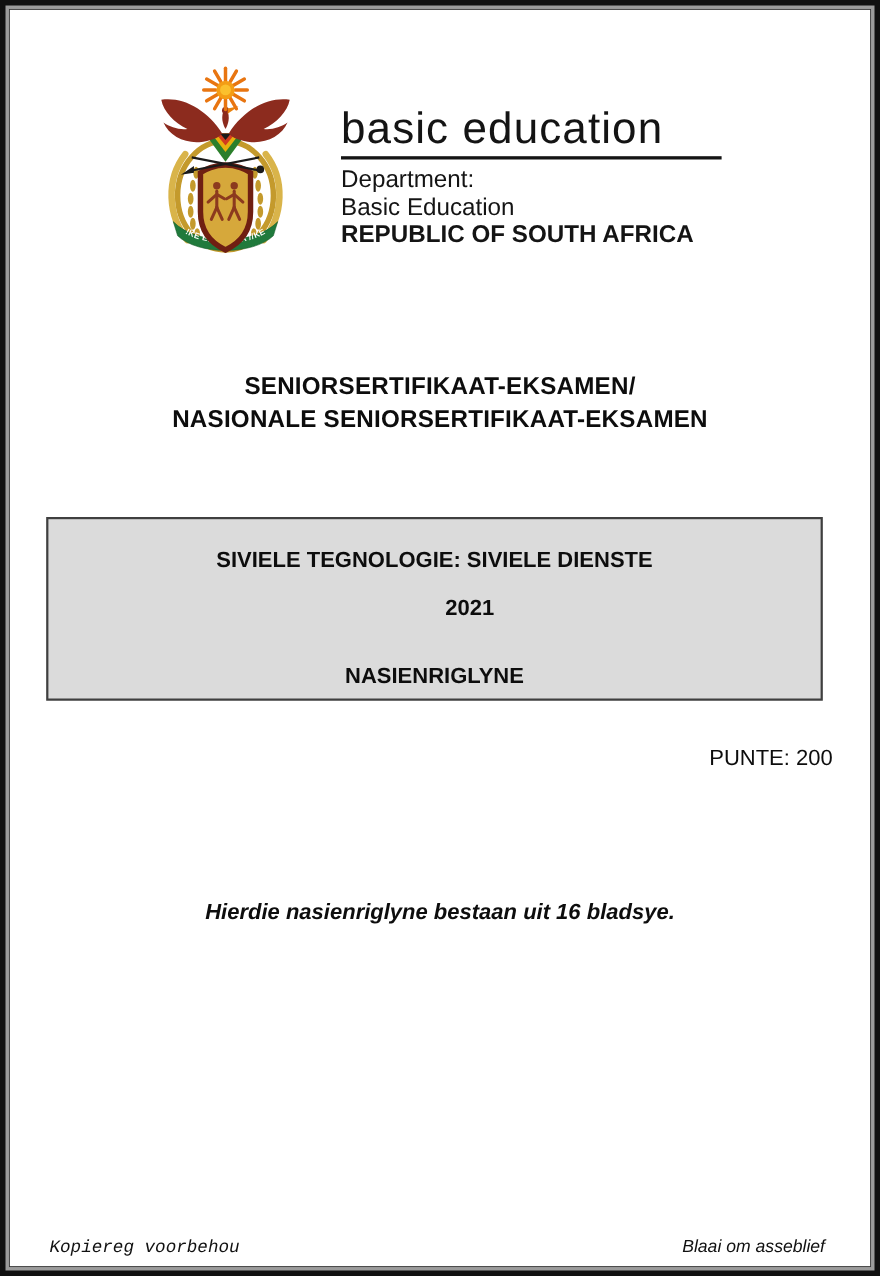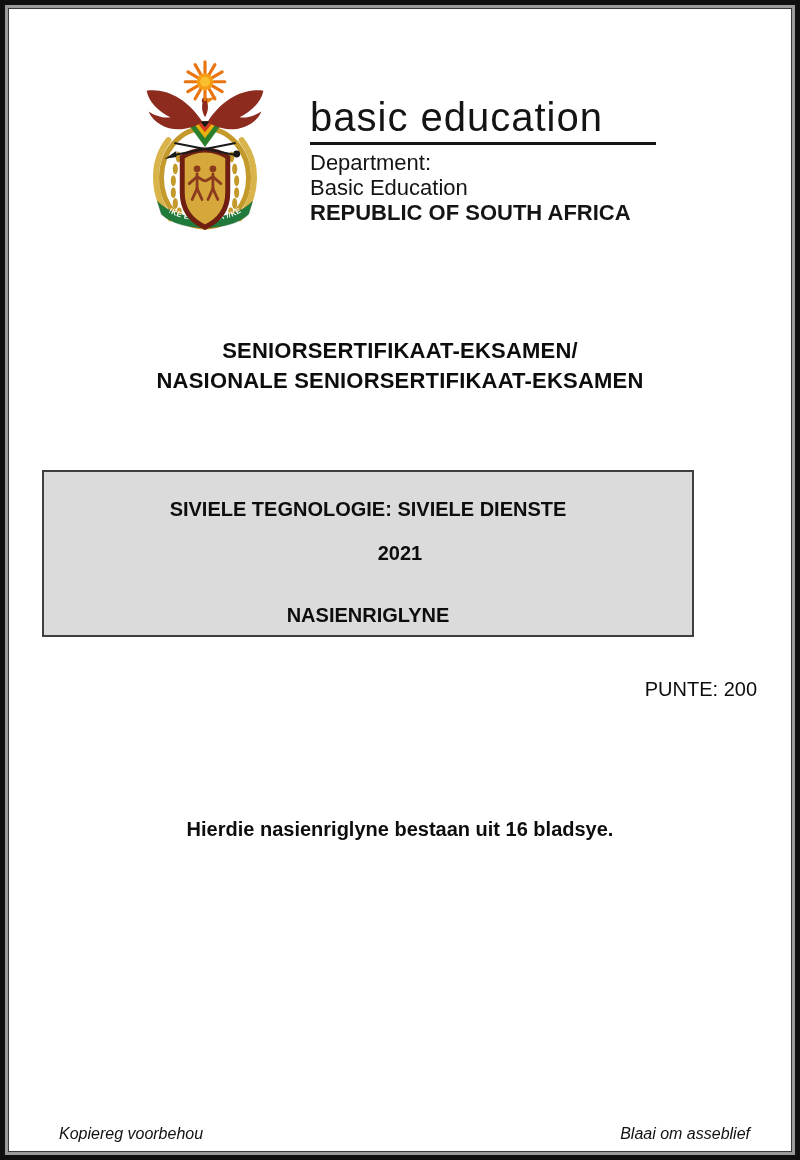--- a/index.html
+++ b/index.html
@@ -72,21 +72,21 @@
     font-weight: 700;
     line-height: 30px;
     letter-spacing: 0.2px;
     color: #0d0d0d;
   }
 
   
   .exam-box {
     left: 33px;
     top: 461px;
-    width: 652px;
+    width: 706px;
     height: 167px;
     box-sizing: border-box;
     background: #dbdbdb;
     border: 2px solid #3f3f3f;
   }
   .exam-box .line {
     position: absolute;
     left: 0;
     width: 100%;
     text-align: center;
@@ -108,31 +108,32 @@
     color: #0d0d0d;
   }
   .page-note {
     left: 0;
     top: 809px;
     width: 100%;
     text-align: center;
     font-size: 20px;
     font-weight: 700;
     color: #0d0d0d;
+    font-style: italic;
   }
 
   
   .footer-left, .footer-right {
     top: 1116px;
     font-size: 16px;
     font-style: italic;
     color: #111111;
     white-space: nowrap;
   }
-  .footer-left  { left: 50px; }
+  .footer-left  { left: 36px; font-family: Liberation Mono, monospace; }
   .footer-right { right: 41px; }
 </style>
 </head>
 <body>
 
 <div class="outer-frame">
   <div class="page">
 
     <svg class="abs emblem" viewBox="0 0 130 190" xmlns="http://www.w3.org/2000/svg">
       <defs>

